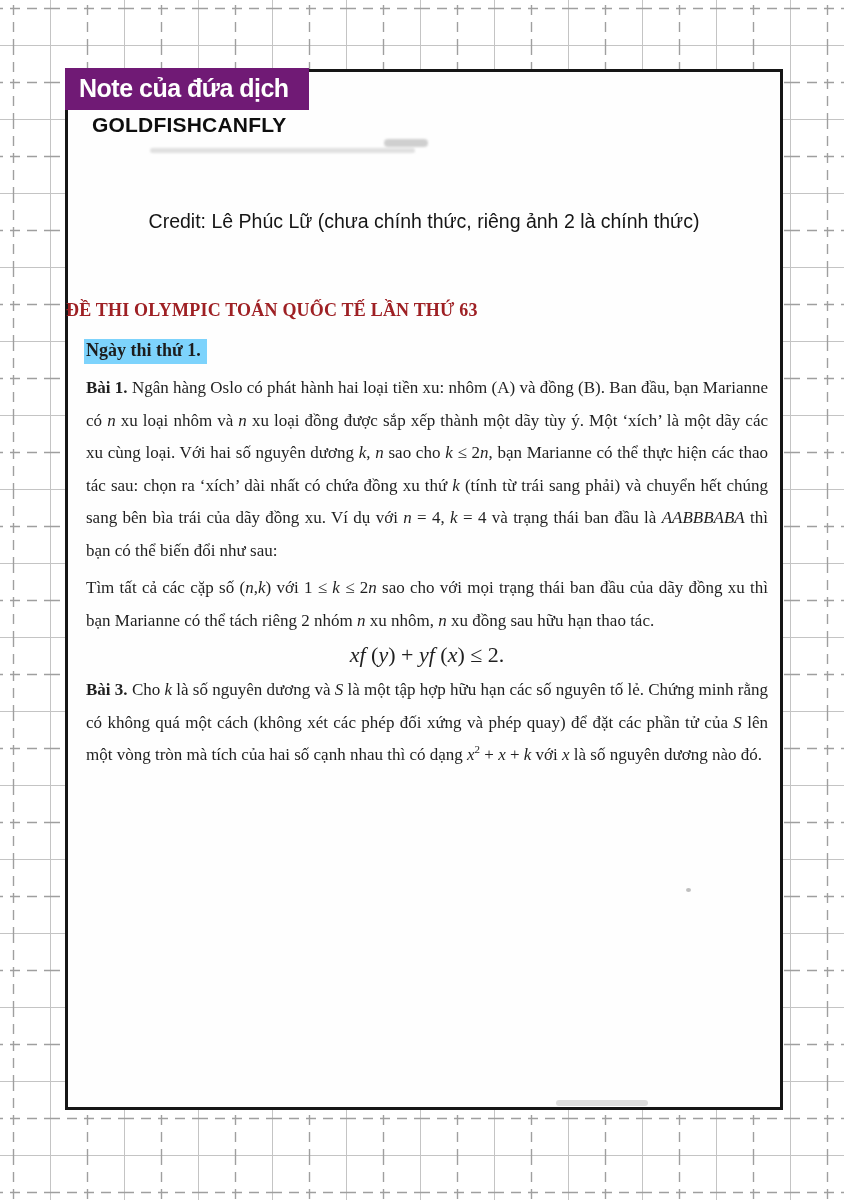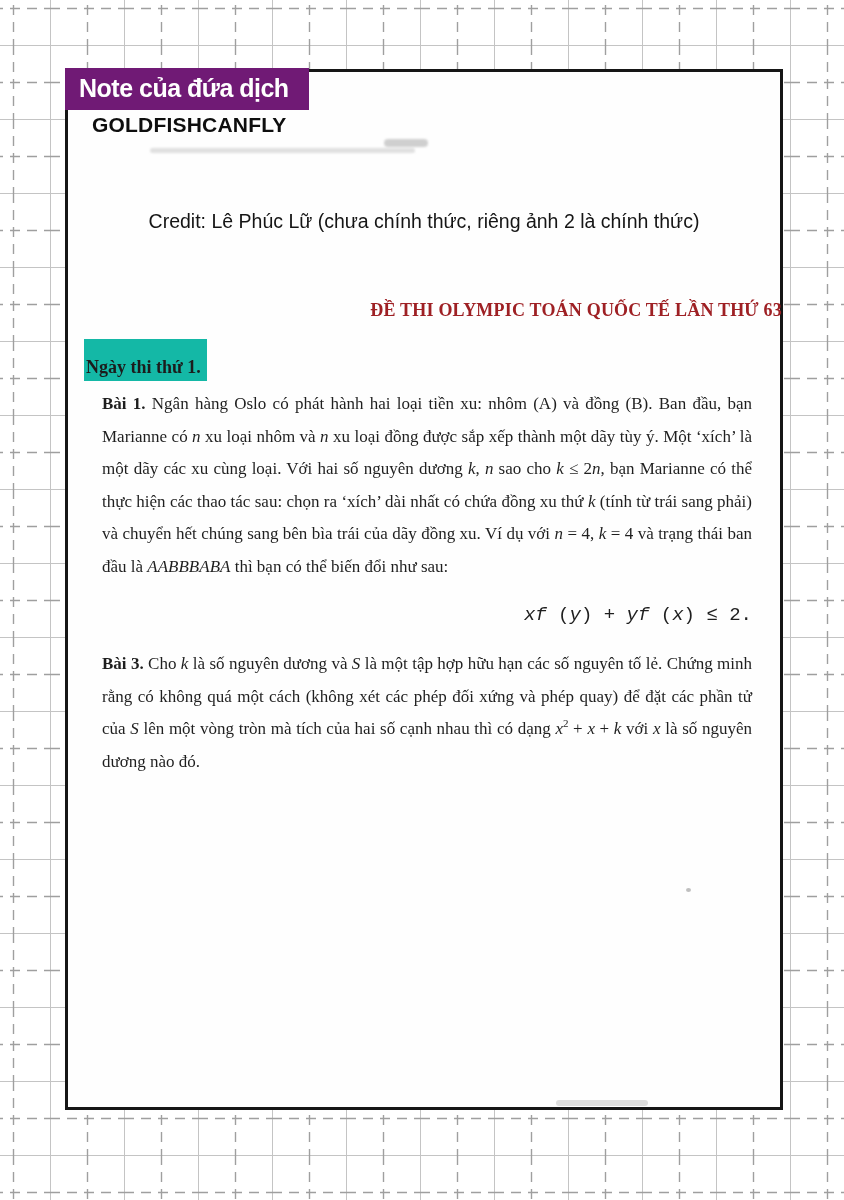--- a/index.html
+++ b/index.html
@@ -39,42 +39,42 @@
   .smudge3{position:absolute;left:556px;top:1100px;width:92px;height:6px;background:#d6d6d6;opacity:.8;border-radius:3px;z-index:2;}
 
   .credit{
     position:absolute;left:66px;top:198px;width:716px;z-index:2;
     text-align:center;
     font-family:"Liberation Sans","DejaVu Sans",sans-serif;
     font-size:19.5px;color:#151515;margin-top:12px;
   }
   .main-title{
     position:absolute;left:66px;top:300px;width:716px;z-index:2;
-    text-align:right;font-weight:bold;font-size:18px;
+    text-align:left;font-weight:bold;font-size:18px;
     color:#9e2024;letter-spacing:0.2px;
   }
   .day-label{
     position:absolute;left:84px;top:339px;z-index:2;
-    background:#14b8a6;color:#1c1c1c;
-    font-weight:bold;font-size:18px;padding:18px 6px 3px 2px;
+    background:#7dd3fc;color:#1c1c1c;
+    font-weight:bold;font-size:18px;padding:1px 6px 3px 2px;
   }
 
   .content{
     position:absolute;left:86px;top:372px;width:682px;z-index:2;
     font-size:17px;line-height:32.5px;color:#1f1f1f;
   }
-  .content p{margin:16px;}
+  .content p{margin:0;}
   .para{text-align:justify;}
   .plabel{font-weight:bold;}
   .chain{text-align:center;line-height:31px;}
   .chain i,.formula i{font-style:italic;}
   .chain u{text-decoration:underline;text-underline-offset:3px;}
   .tail{margin-top:5px !important;}
   .p2{margin-top:7px !important;}
-  .formula{text-align:right;line-height:33px;margin-top:1px !important;font-size:19px;font-family:Liberation Mono, monospace;}
+  .formula{text-align:center;line-height:33px;margin-top:1px !important;font-size:22px;}
   .p3{margin-top:3px !important;}
   sup{font-size:11px;line-height:0;}
 </style>
 </head>
 <body>
 
 <svg class="grid-bg" width="844" height="1200" xmlns="http://www.w3.org/2000/svg" aria-hidden="true">
   <defs>
     <pattern id="gp" width="74" height="74" patternUnits="userSpaceOnUse" patternTransform="translate(50,45)">
       <path d="M0.5 0 V74 M0 0.5 H74" stroke="#c4c4c4" stroke-width="1" fill="none"></path>
@@ -98,15 +98,16 @@
 <div class="dot-artifact"></div>
 <div class="smudge3"></div>
 
 <div class="credit">Credit: Lê Phúc Lữ (chưa chính thức, riêng ảnh 2 là chính thức)</div>
 
 <div class="main-title">ĐỀ THI OLYMPIC TOÁN QUỐC TẾ LẦN THỨ 63</div>
 <div class="day-label">Ngày thi thứ 1.</div>
 
 <div class="content">
   <p class="para"><b class="plabel">Bài 1.</b> <span>Ngân hàng Oslo có phát hành hai loại tiền xu: nhôm (A) và đồng (B). Ban đầu, bạn Marianne có <i>n</i> xu loại nhôm và <i>n</i> xu loại đồng được sắp xếp thành một dãy tùy ý. Một ‘xích’ là một dãy các xu cùng loại. Với hai số nguyên dương <i>k</i>, <i>n</i> sao cho <i>k</i> ≤ 2<i>n</i>, bạn Marianne có thể thực hiện các thao tác sau: chọn ra ‘xích’ dài nhất có chứa đồng xu thứ <i>k</i> (tính từ trái sang phải) và chuyển hết chúng sang bên bìa trái của dãy đồng xu. Ví dụ với <i>n</i> = 4, <i>k</i> = 4 và trạng thái ban đầu là <i>AABBBABA</i> thì bạn có thể biến đổi như sau:</span></p>
+  <p class="para tail">Tìm tất cả các cặp số (<i>n</i>,<i>k</i>) với 1 ≤ <i>k</i> ≤ 2<i>n</i> sao cho với mọi trạng thái ban đầu của dãy đồng xu thì bạn Marianne có thể tách riêng 2 nhóm <i>n</i> xu nhôm, <i>n</i> xu đồng sau hữu hạn thao tác.</p>
   <p class="formula"><i>xf</i> (<i>y</i>) + <i>yf</i> (<i>x</i>) ≤ 2.</p>
   <p class="para p3"><b class="plabel">Bài 3.</b> <span>Cho <i>k</i> là số nguyên dương và <i>S</i> là một tập hợp hữu hạn các số nguyên tố lẻ. Chứng minh rằng có không quá một cách (không xét các phép đối xứng và phép quay) để đặt các phần tử của <i>S</i> lên một vòng tròn mà tích của hai số cạnh nhau thì có dạng <i>x</i><sup>2</sup> + <i>x</i> + <i>k</i> với <i>x</i> là số nguyên dương nào đó.</span></p>
 </div>
 
 </body></html>

